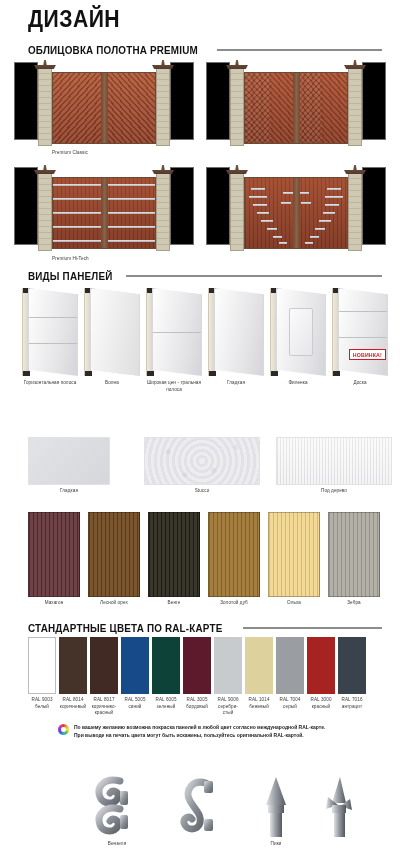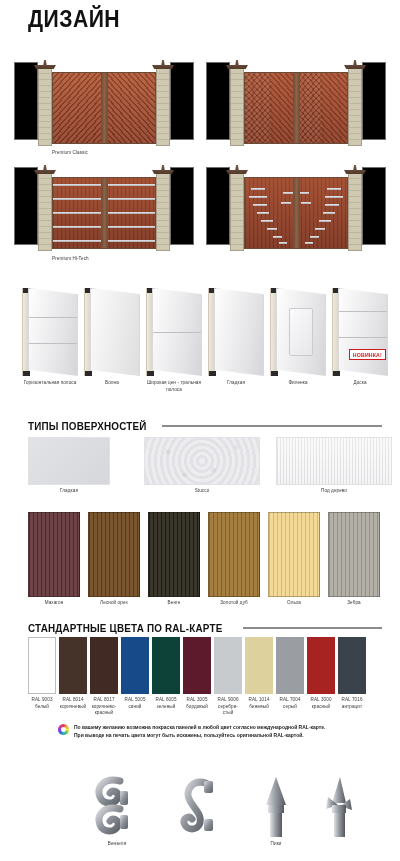--- a/index.html
+++ b/index.html
@@ -184,20 +184,24 @@
   .decor-item { position: absolute; top: 0; }
   .decor-cap { position: absolute; top: 66px; }
 </style>
 </head>
 <body>
 
 <div class="page">
 
   <div class="main-title">ДИЗАЙН</div>
 
+  <div class="sec" style="top:44px;">
+    <span class="sec-title">ОБЛИЦОВКА ПОЛОТНА PREMIUM</span>
+    <span class="sec-rule"></span>
+  </div>
 
   <div class="gate-row" style="top:58px; left:14px; width:372px; height:108px;">
 
     <div class="gate" style="left:0; width:180px;">
       <div class="blackbar l"></div>
       <div class="blackbar r"></div>
       <div class="pillar" style="left:24px;"></div>
       <div class="cap" style="left:20px;"></div>
       <div class="pillar" style="right:24px;"></div>
       <div class="cap" style="right:20px;"></div>
@@ -274,20 +278,24 @@
         <div class="vslot" style="left:56px; top:24px; width:10px;"></div>
         <div class="vslot" style="right:52px; top:14px; width:12px;"></div>
         <div class="vslot" style="right:56px; top:24px; width:10px;"></div>
         <div class="mullion" style="left:50%; margin-left:-3.5px;"></div>
       </div>
     </div>
 
     <div class="caption caption-left" style="position:absolute; left:38px; top:93px;">Premium Hi-Tech</div>
   </div>
 
+  <div class="sec" style="top:270px;">
+    <span class="sec-title">ВИДЫ ПАНЕЛЕЙ</span>
+    <span class="sec-rule"></span>
+  </div>
 
   <div class="panels">
 
     <div class="panel-card" style="left:0px;">
       <div class="pl-edge"></div>
       <div class="pl-face">
         <div class="pf-line" style="top:33%;"></div>
         <div class="pf-line" style="top:63%;"></div>
       </div>
     </div>
@@ -327,24 +335,20 @@
       <div class="pl-edge"></div>
       <div class="pl-face">
         <div class="pf-line" style="top:26%;"></div>
         <div class="pf-line" style="top:56%;"></div>
       </div>
       <div class="novinka">НОВИНКА!</div>
     </div>
     <div class="panel-cap caption" style="left:310px;">Доска</div>
   </div>
 
-  <div class="sec" style="top:420px;">
-    <span class="sec-title">ТИПЫ ПОВЕРХНОСТЕЙ</span>
-    <span class="sec-rule"></span>
-  </div>
 
   <div class="surfaces">
     <div class="surf s-smooth" style="left:0px;   width:82px;"></div>
     <div class="surf-cap caption" style="left:0px;  width:82px;">Гладкая</div>
 
     <div class="surf s-stucco" style="left:116px; width:116px;"></div>
     <div class="surf-cap caption" style="left:116px; width:116px;">Stucco</div>
 
     <div class="surf s-wood" style="left:248px; width:116px;"></div>
     <div class="surf-cap caption" style="left:248px; width:116px;">Под дерево</div>

